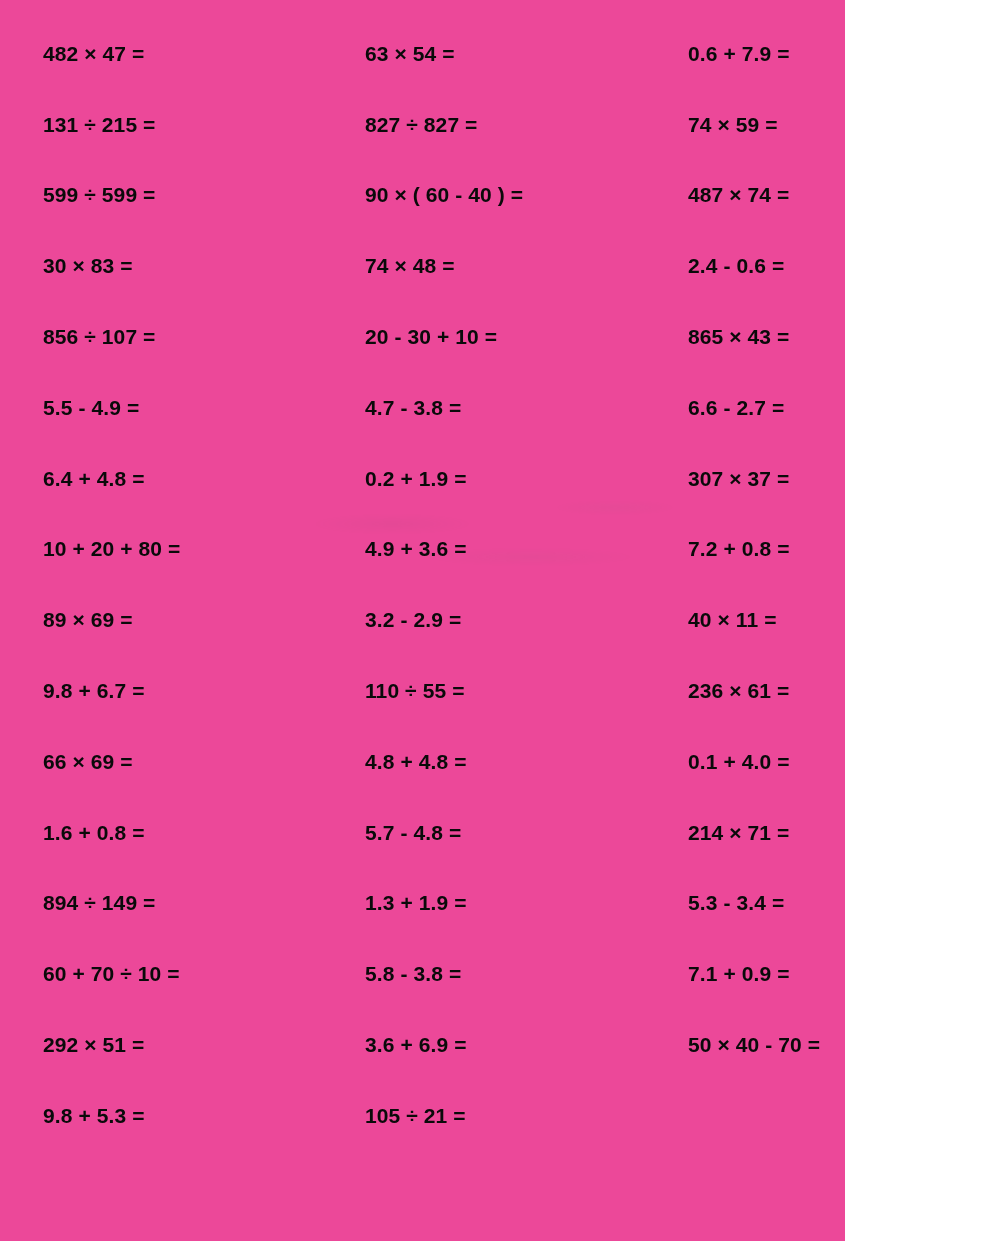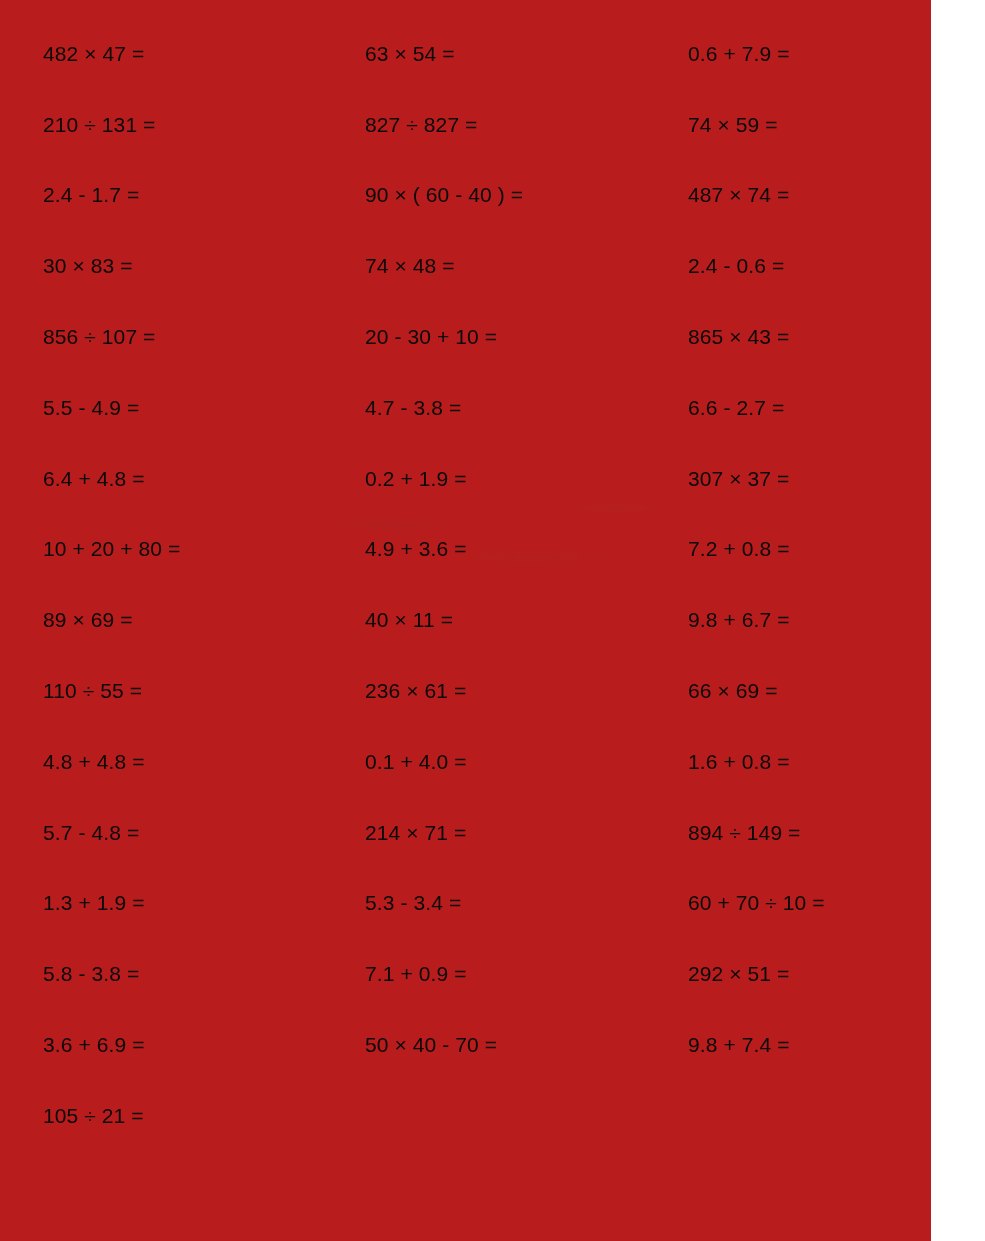--- a/index.html
+++ b/index.html
@@ -10,24 +10,25 @@
   body {
     width: 985px;
     height: 1241px;
     font-family: "Liberation Sans", "DejaVu Sans", sans-serif;
     color: #000000;
     overflow: hidden;
   }
 
   #worksheet {
     position: relative;
-    width: 931px;
+    width: 845px;
     height: 1241px;
-    background: #b91c1c;
+    background: #ec4899;
     box-sizing: border-box;
+    font-weight: bold;
   }
 
   
   #watermark {
     position: absolute;
     left: 300px;
     top: 480px;
     width: 420px;
     height: 110px;
     pointer-events: none;
@@ -67,59 +68,60 @@
 <body>
 
 <div id="worksheet">
 
   <div id="watermark"></div>
 
   <div id="problem-grid">
       <div class="problem-cell">482 × 47 =</div>
       <div class="problem-cell">63 × 54 =</div>
       <div class="problem-cell">0.6 + 7.9 =</div>
-      <div class="problem-cell">210 ÷ 131 =</div>
+      <div class="problem-cell">131 ÷ 215 =</div>
       <div class="problem-cell">827 ÷ 827 =</div>
       <div class="problem-cell">74 × 59 =</div>
-      <div class="problem-cell">2.4 - 1.7 =</div>
+      <div class="problem-cell">599 ÷ 599 =</div>
       <div class="problem-cell">90 × ( 60 - 40 ) =</div>
       <div class="problem-cell">487 × 74 =</div>
       <div class="problem-cell">30 × 83 =</div>
       <div class="problem-cell">74 × 48 =</div>
       <div class="problem-cell">2.4 - 0.6 =</div>
       <div class="problem-cell">856 ÷ 107 =</div>
       <div class="problem-cell">20 - 30 + 10 =</div>
       <div class="problem-cell">865 × 43 =</div>
       <div class="problem-cell">5.5 - 4.9 =</div>
       <div class="problem-cell">4.7 - 3.8 =</div>
       <div class="problem-cell">6.6 - 2.7 =</div>
       <div class="problem-cell">6.4 + 4.8 =</div>
       <div class="problem-cell">0.2 + 1.9 =</div>
       <div class="problem-cell">307 × 37 =</div>
       <div class="problem-cell">10 + 20 + 80 =</div>
       <div class="problem-cell">4.9 + 3.6 =</div>
       <div class="problem-cell">7.2 + 0.8 =</div>
       <div class="problem-cell">89 × 69 =</div>
+      <div class="problem-cell">3.2 - 2.9 =</div>
       <div class="problem-cell">40 × 11 =</div>
       <div class="problem-cell">9.8 + 6.7 =</div>
       <div class="problem-cell">110 ÷ 55 =</div>
       <div class="problem-cell">236 × 61 =</div>
       <div class="problem-cell">66 × 69 =</div>
       <div class="problem-cell">4.8 + 4.8 =</div>
       <div class="problem-cell">0.1 + 4.0 =</div>
       <div class="problem-cell">1.6 + 0.8 =</div>
       <div class="problem-cell">5.7 - 4.8 =</div>
       <div class="problem-cell">214 × 71 =</div>
       <div class="problem-cell">894 ÷ 149 =</div>
       <div class="problem-cell">1.3 + 1.9 =</div>
       <div class="problem-cell">5.3 - 3.4 =</div>
       <div class="problem-cell">60 + 70 ÷ 10 =</div>
       <div class="problem-cell">5.8 - 3.8 =</div>
       <div class="problem-cell">7.1 + 0.9 =</div>
       <div class="problem-cell">292 × 51 =</div>
       <div class="problem-cell">3.6 + 6.9 =</div>
       <div class="problem-cell">50 × 40 - 70 =</div>
-      <div class="problem-cell">9.8 + 7.4 =</div>
+      <div class="problem-cell">9.8 + 5.3 =</div>
       <div class="problem-cell">105 ÷ 21 =</div>
       <div class="problem-cell empty"></div>
     </div>
 
 </div>
 
 </body></html>

